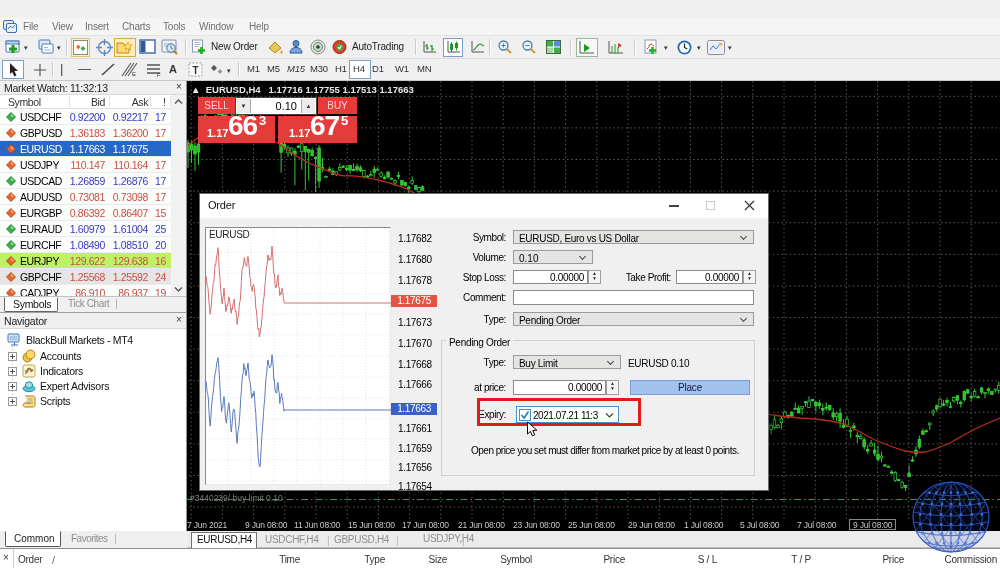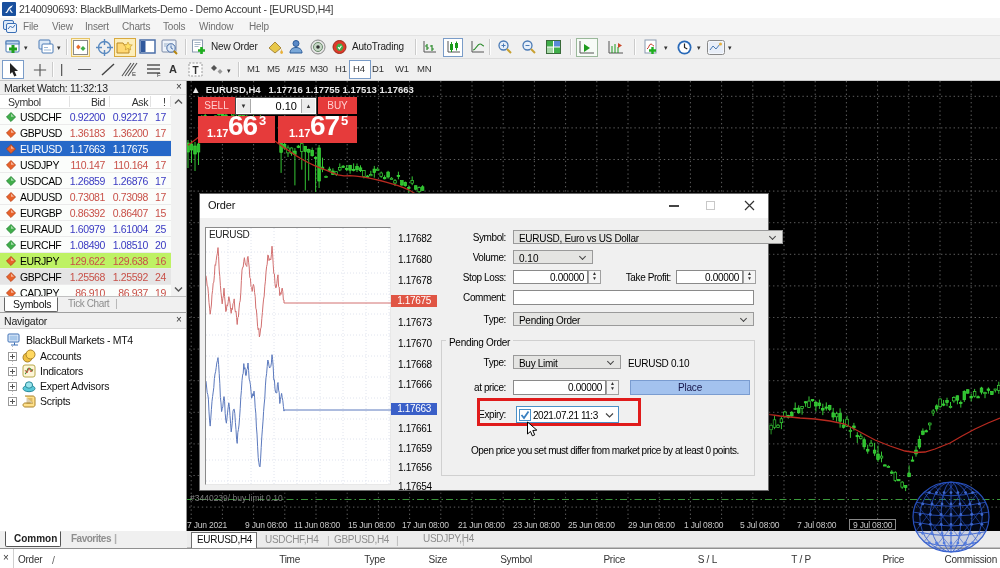--- a/index.html
+++ b/index.html
@@ -6,28 +6,20 @@
 .abs{position:absolute;}
 .lbl{position:absolute;white-space:nowrap;}
 .combo{position:absolute;background:#e4e4e2;border:1px solid #9a9a9a;}
 .combo .chev{position:absolute;right:7px;top:3px;width:5px;height:5px;border-right:1.2px solid #444;border-bottom:1.2px solid #444;transform:rotate(45deg);}
 .inp{position:absolute;background:#fff;border:1px solid #8a8a8a;font-size:10px;letter-spacing:-0.3px;}
 .spin{position:absolute;width:13px;border:1px solid #a0a0a0;background:#f4f4f4;font-size:5px;color:#333;text-align:center;line-height:5px;}
 .sep{position:absolute;top:3px;bottom:3px;width:2px;border-left:1px solid #cbcbcb;border-right:1px solid #fdfdfd;}
 </style></head><body>
 <div id="root">
 
-<div class="abs" style="left:0;top:0;width:1000px;height:18px;background:#ffffff;">
- <svg class="abs" style="left:2px;top:2px" width="14" height="14" viewBox="0 0 14 14">
-        <rect width="14" height="14" rx="1" fill="#19509e"></rect>
-        <path d="M3 11c2-1 2.5-4 4-5.5C8.5 4 10 4 11 3l-1.5 2.5L7.5 7 6 9.5 5 11z" fill="#fff"></path>
-        <path d="M8 7l3 4-2-.5L7.5 8z" fill="#fff"></path>
-      </svg>
- <div class="lbl" style="left:19px;top:3px;font-size:10.5px;letter-spacing:-0.25px;color:#3c3c3c;">2140090693: BlackBullMarkets-Demo - Demo Account - [EURUSD,H4]</div>
-</div>
 
 <div class="abs" style="left:0;top:36px;width:1000px;height:23px;background:#f0f0f0;border-bottom:1px solid #dcdcdc;">
 
  <svg class="abs" style="left:5px;top:3px" width="17" height="16" viewBox="0 0 17 16">
         <rect x="1" y="2" width="13" height="11" rx="1" fill="#fff" stroke="#4a7ab5"></rect>
         <rect x="1" y="2" width="13" height="3" fill="#bcd4ec" stroke="#4a7ab5"></rect>
         <path d="M8 6v8M4 10h8" stroke="#1f9e1f" stroke-width="3"></path>
       </svg>
  <div class="lbl" style="left:24px;top:8px;font-size:7px;color:#333;">▾</div>
  <svg class="abs" style="left:38px;top:3px" width="17" height="16" viewBox="0 0 17 16">
@@ -717,21 +709,21 @@
 <div class="abs" style="left:187px;top:531px;width:813px;height:17px;background:#ececec;border-bottom:1px solid #c0c0c0;">
  <div class="abs" style="left:4px;top:1px;width:66px;height:16px;background:#fff;border:1px solid #707070;border-bottom:none;"></div>
  <div class="lbl" style="left:10px;top:3px;font-size:10px;letter-spacing:-0.3px;color:#111;">EURUSD,H4</div>
  <div class="lbl" style="left:78px;top:3px;font-size:10px;letter-spacing:-0.3px;color:#8e8e8e;">USDCHF,H4</div>
  <div class="lbl" style="left:140px;top:3px;font-size:10.5px;color:#b8b8b8;">|</div>
  <div class="lbl" style="left:147px;top:3px;font-size:10px;letter-spacing:-0.3px;color:#8e8e8e;">GBPUSD,H4</div>
  <div class="lbl" style="left:209px;top:3px;font-size:10.5px;color:#b8b8b8;">|</div>
  <div class="lbl" style="left:216px;top:2px;font-size:10px;letter-spacing:-0.3px;color:#8e8e8e;margin-left:20px;">USDJPY,H4</div>
  <div class="lbl" style="left:275px;top:3px;font-size:10.5px;color:#b8b8b8;">|</div>
 </div>
-<div class="abs" style="left:0;top:531px;width:187px;height:28px;background:#f0f0f0;font-weight:bold;">
+<div class="abs" style="left:0;top:531px;width:187px;height:28px;background:#f0f0f0;">
  <div class="abs" style="left:5px;top:0px;width:56px;height:16px;background:#fff;border:1px solid #555;border-top:1px solid #fff;border-radius:0 0 2px 2px;"></div>
  <div class="lbl" style="left:14px;top:2px;font-size:10px;color:#222;">Common</div>
  <div class="lbl" style="left:71px;top:2px;font-size:10px;letter-spacing:-0.5px;color:#8e8e8e;">Favorites</div>
  <div class="lbl" style="left:114px;top:1px;font-size:11px;color:#b0b0b0;">|</div>
 </div>
 <div class="abs" style="left:0;top:548px;width:1000px;height:20px;background:#fff;border-top:1px solid #909090;">
  <div class="lbl" style="left:3px;top:3px;font-size:10px;color:#333;">×</div>
  <div class="abs" style="left:13px;top:0;width:987px;height:20px;background:#fff;border-left:1px solid #d0d0d0;"></div>
  <div class="lbl" style="left:18px;top:5px;font-size:10px;letter-spacing:-0.25px;color:#333;">Order</div>
  <div class="lbl" style="left:52px;top:5px;font-size:10.5px;color:#666;">/</div>
@@ -776,21 +768,21 @@
  <div class="abs" style="left:191px;top:209px;width:46px;height:12px;background:#3a5fc8;color:#fff;font-size:10px;letter-spacing:-0.35px;line-height:12px;text-align:center;">1.17663</div>
  <div class="lbl" style="left:198px;top:229px;font-size:10px;letter-spacing:-0.35px;color:#000;">1.17661</div>
  <div class="lbl" style="left:198px;top:249px;font-size:10px;letter-spacing:-0.35px;color:#000;">1.17659</div>
  <div class="lbl" style="left:198px;top:268px;font-size:10px;letter-spacing:-0.35px;color:#000;">1.17656</div>
  <div class="lbl" style="left:198px;top:287px;font-size:10px;letter-spacing:-0.35px;color:#000;">1.17654</div>
  <div class="lbl" style="right:262px;top:38px;font-size:10px;letter-spacing:-0.4px;color:#000;">Symbol:</div>
  <div class="lbl" style="right:262px;top:58px;font-size:10px;letter-spacing:-0.4px;color:#000;">Volume:</div>
  <div class="lbl" style="right:262px;top:78px;font-size:10px;letter-spacing:-0.4px;color:#000;">Stop Loss:</div>
  <div class="lbl" style="right:262px;top:98px;font-size:10px;letter-spacing:-0.4px;color:#000;">Comment:</div>
  <div class="lbl" style="right:262px;top:120px;font-size:10px;letter-spacing:-0.4px;color:#000;">Type:</div>
- <div class="combo" style="left:313px;top:36px;width:270px;height:14px;">
+ <div class="combo" style="left:313px;top:36px;width:241px;height:14px;">
         <span style="font-size:10px;letter-spacing:-0.3px;position:absolute;left:5px;top:2px;white-space:nowrap;">EURUSD, Euro vs US Dollar</span>
         <span class="chev"></span>
       </div>
  <div class="combo" style="left:313px;top:56px;width:80px;height:14px;">
         <span style="font-size:10px;position:absolute;left:5px;top:2px;">0.10</span>
         <span class="chev"></span>
       </div>
  <div class="inp" style="left:313px;top:76px;width:75px;height:14px;">
         <span style="position:absolute;right:3px;top:1px;">0.00000</span>
       </div>

